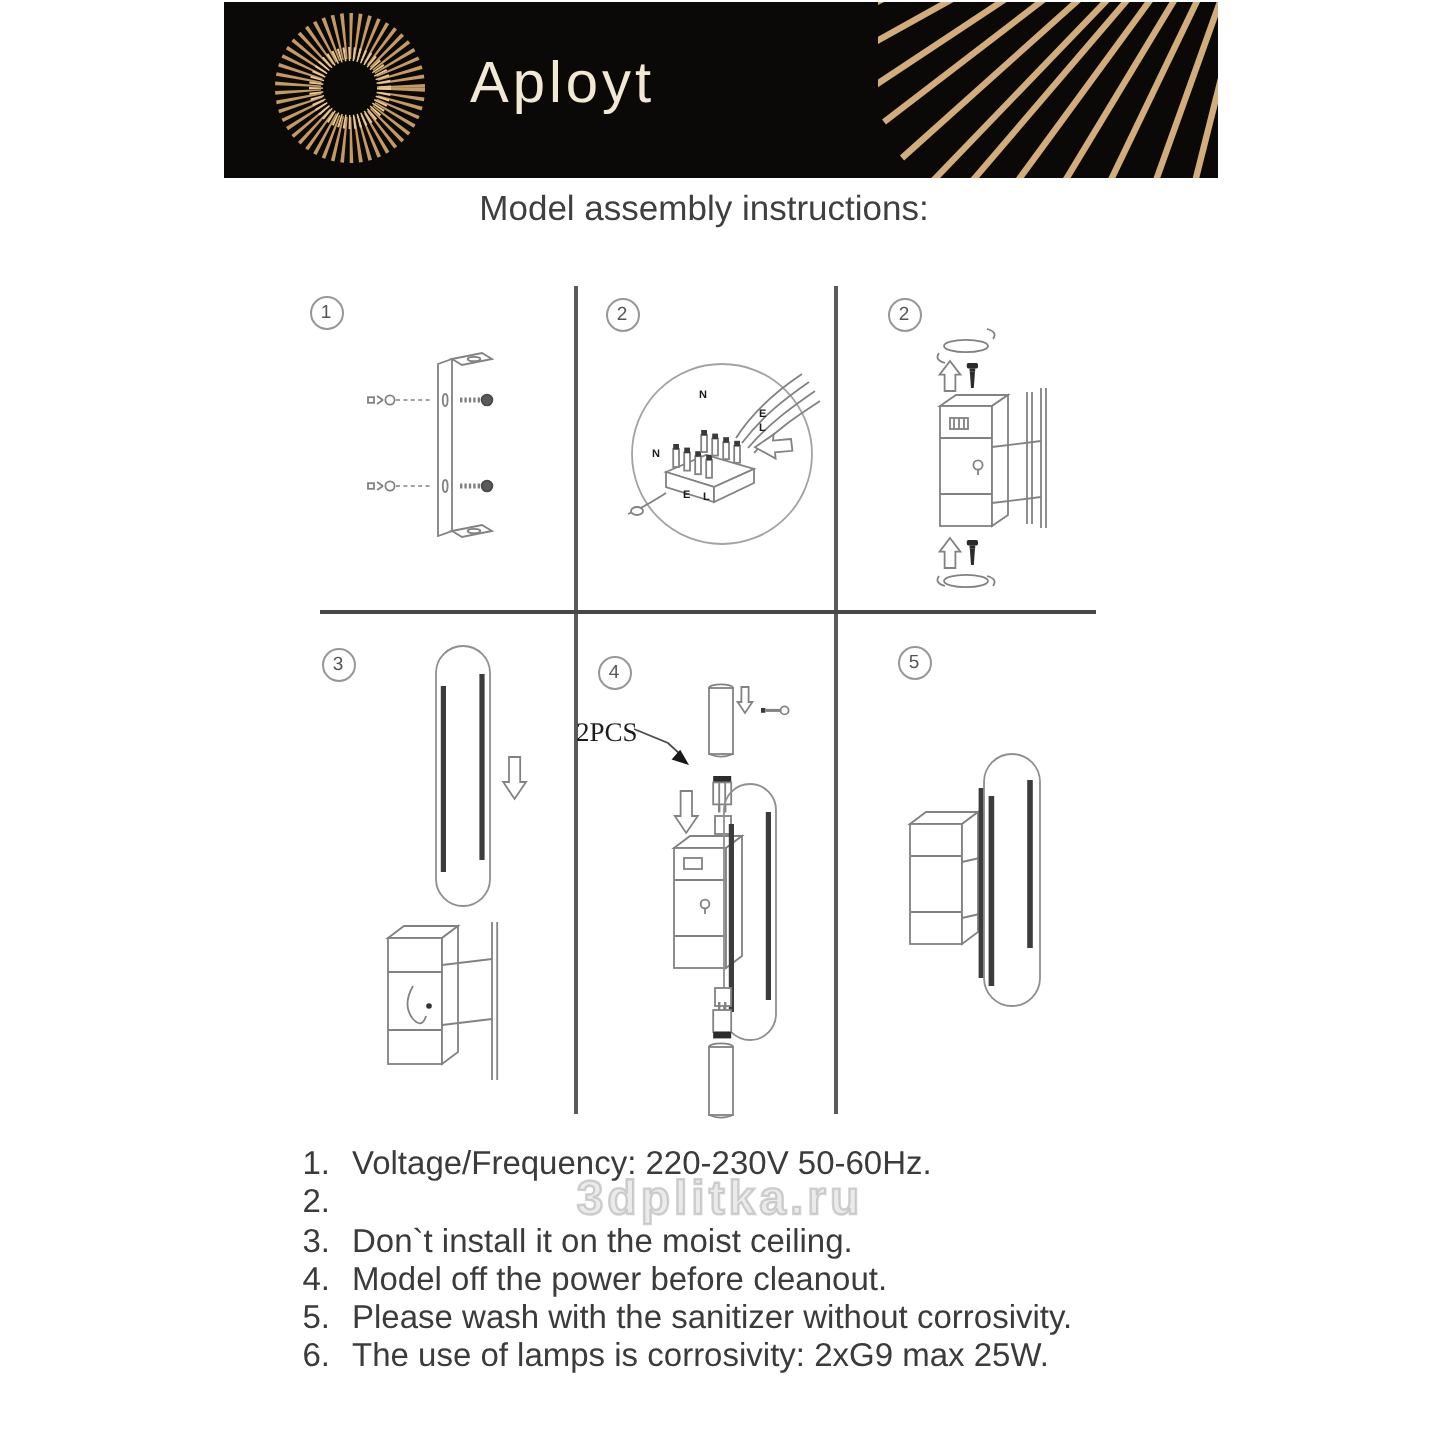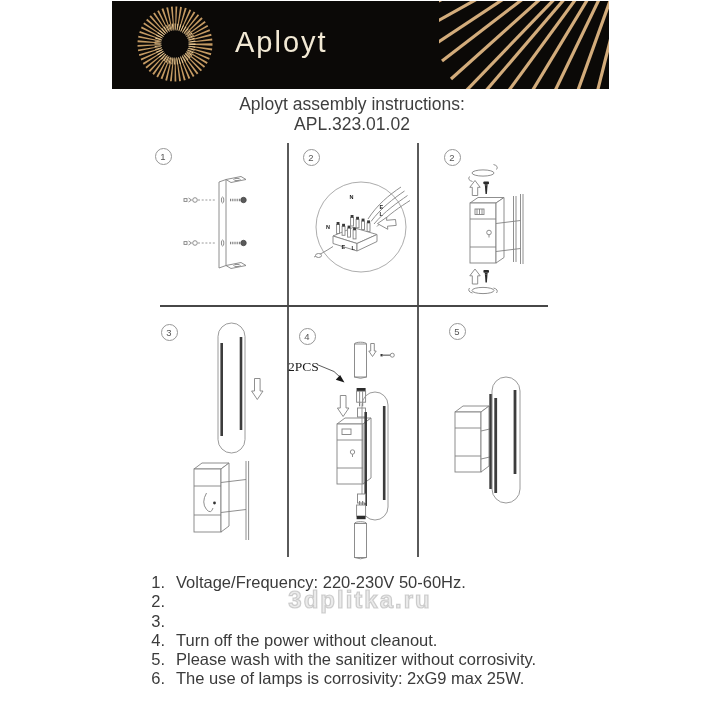--- a/index.html
+++ b/index.html
@@ -63,22 +63,21 @@
         <line x1="205" y1="-95" x2="68" y2="92"></line>
         <line x1="205" y1="-95" x2="92" y2="92"></line>
         <line x1="205" y1="-95" x2="115" y2="92"></line>
         <line x1="205" y1="-95" x2="138" y2="92"></line>
         <line x1="205" y1="-95" x2="158" y2="92"></line>
       </g>
     </svg>
   </header>
 
   <div class="title-block">
-    <div>Aployt assembly instructions:</div>
-    <div>APL.323.01.02</div>
+    <div>Model assembly instructions:</div>
   </div>
 
   <div class="vline v1"></div>
   <div class="vline v2"></div>
   <div class="hline"></div>
 
   <div class="badge" style="left:154.5px;top:147.5px;">1</div>
   <div class="badge" style="left:302.5px;top:148.5px;">2</div>
   <div class="badge" style="left:443.5px;top:148.5px;">2</div>
   <div class="badge" style="left:160.5px;top:323.5px;">3</div>
@@ -269,24 +268,25 @@
   <div class="instructions">
     <div class="row">
       <span class="num">1.</span>
       <span class="txt">Voltage/Frequency: 220-230V 50-60Hz.</span>
     </div>
     <div class="row">
       <span class="num">2.</span>
     </div>
     <div class="row">
       <span class="num">3.</span>
+      <span class="txt">Don`t install it on the moist ceiling.</span>
     </div>
     <div class="row">
       <span class="num">4.</span>
-      <span class="txt">Turn off the power without cleanout.</span>
+      <span class="txt">Model off the power before cleanout.</span>
     </div>
     <div class="row">
       <span class="num">5.</span>
       <span class="txt">Please wash with the sanitizer without corrosivity.</span>
     </div>
     <div class="row">
       <span class="num">6.</span>
       <span class="txt">The use of lamps is corrosivity: 2xG9 max 25W.</span>
     </div>
   </div>

